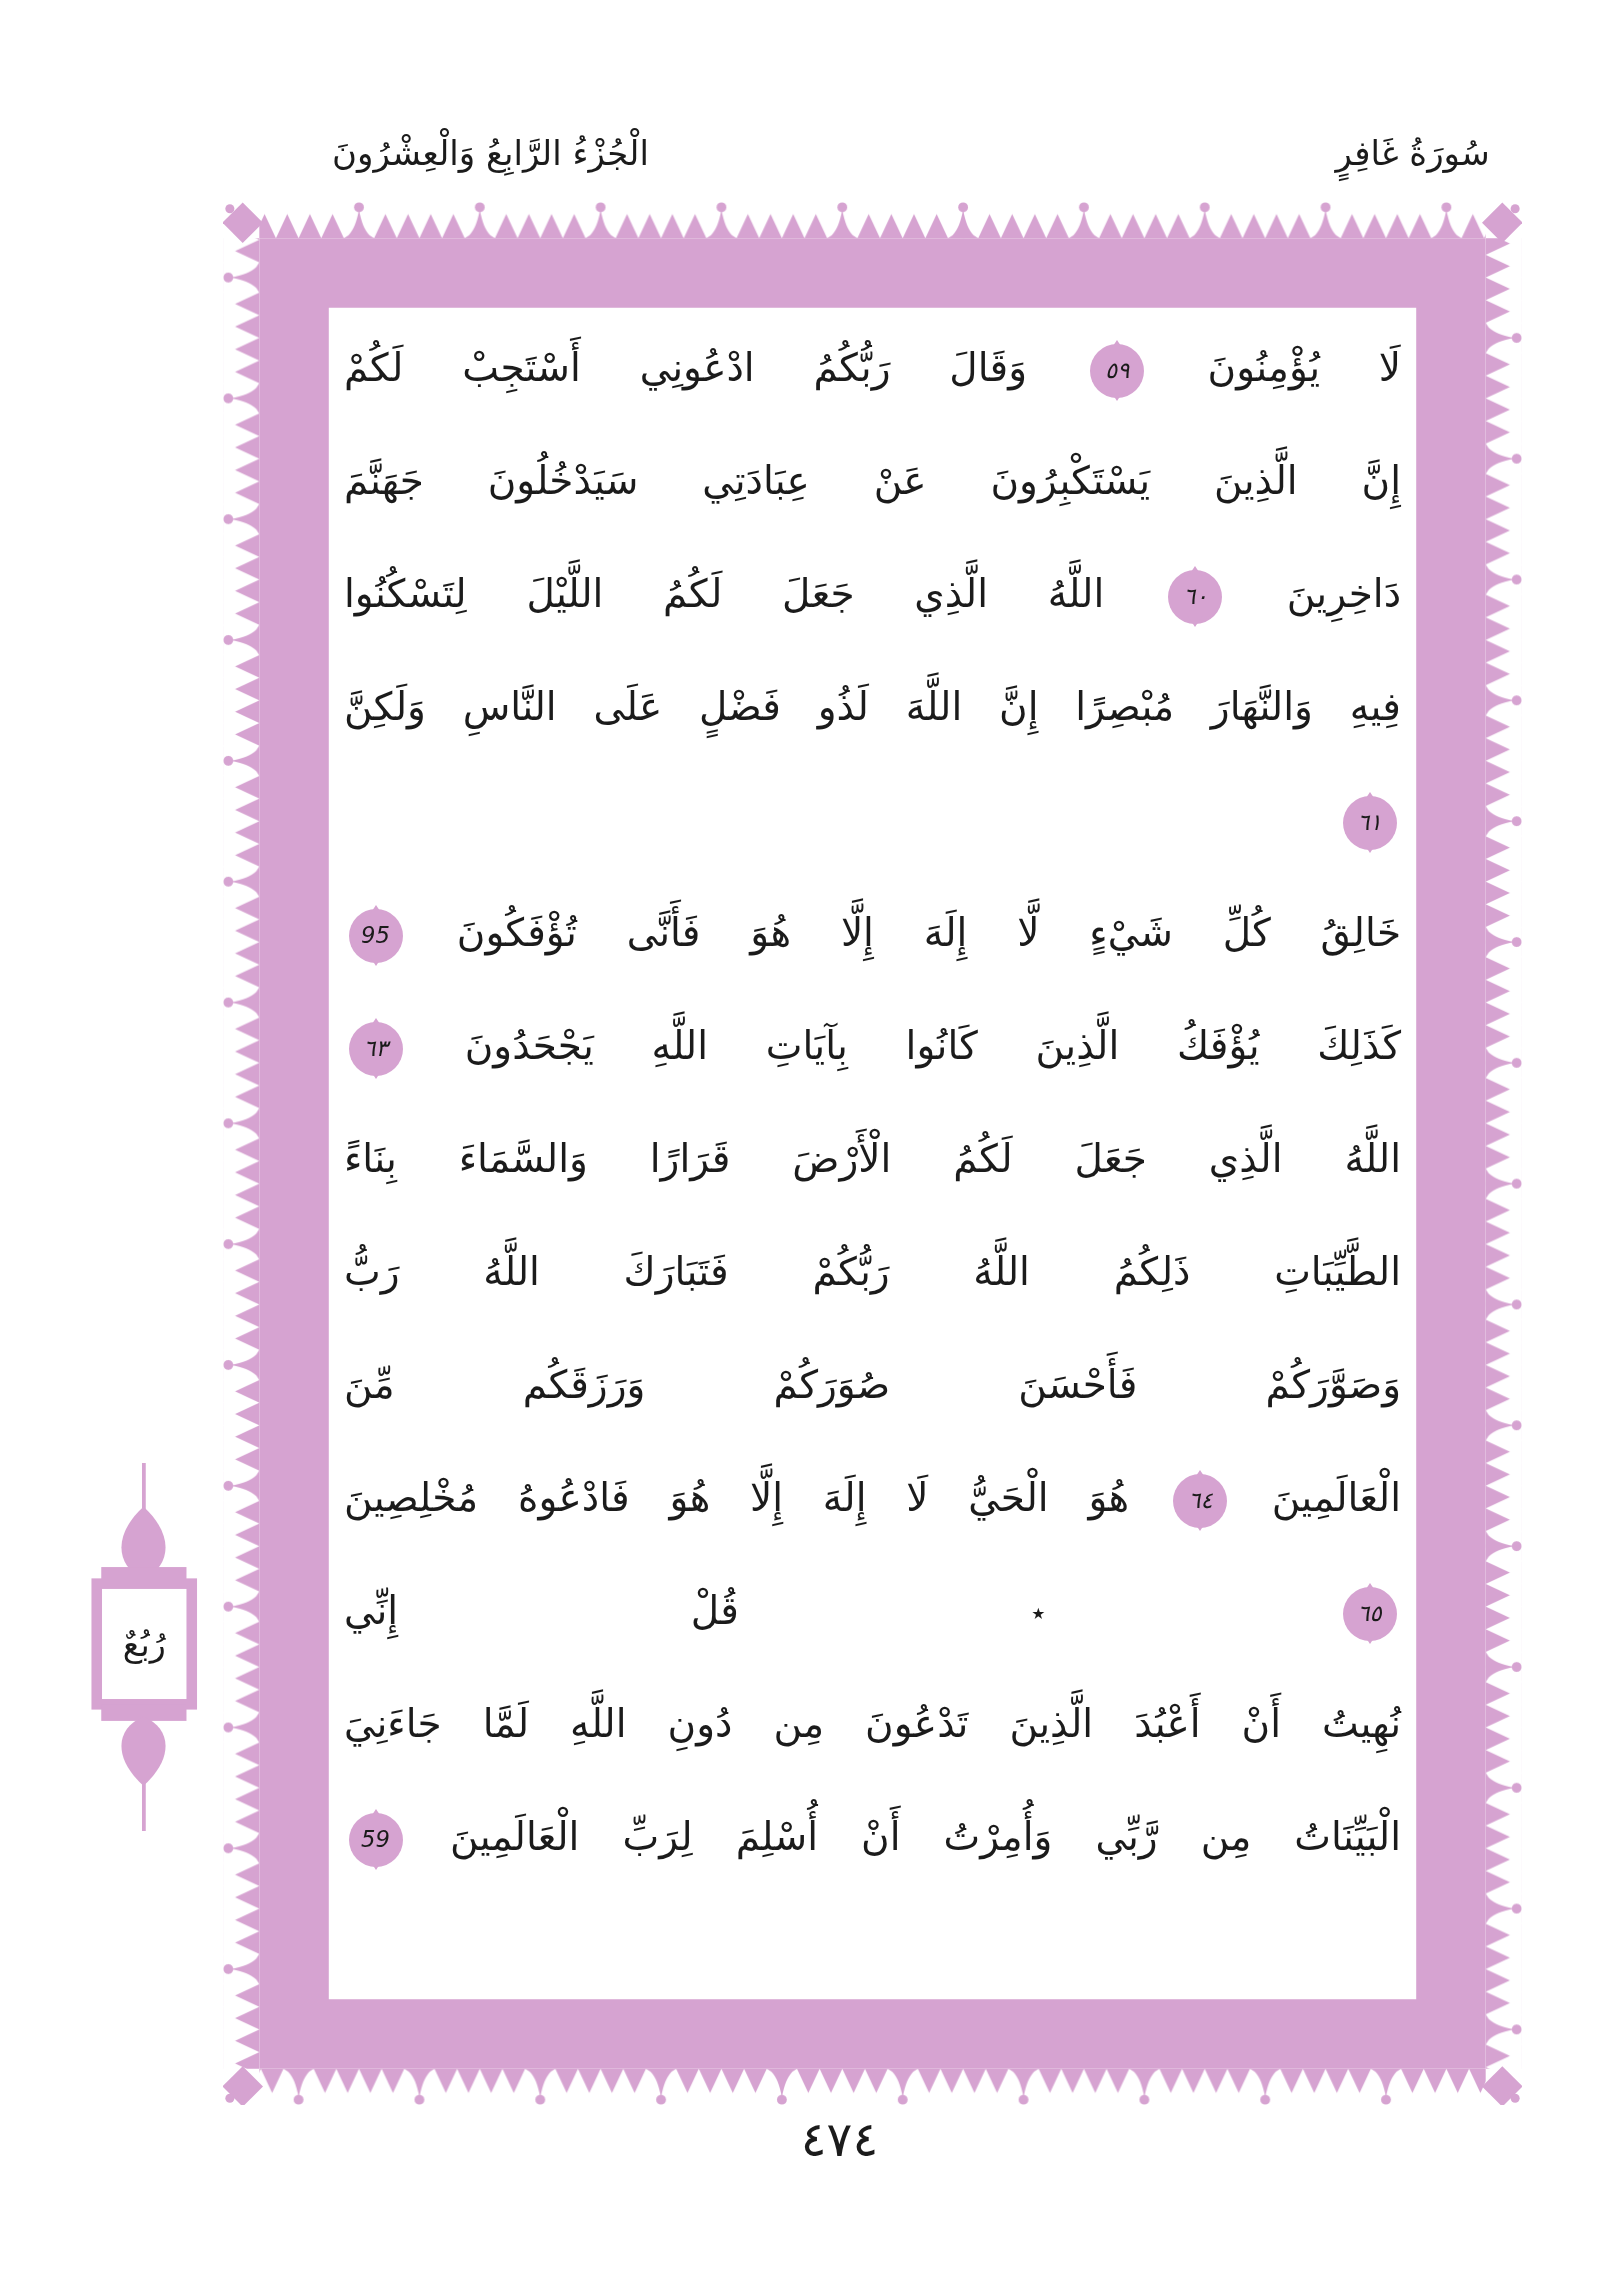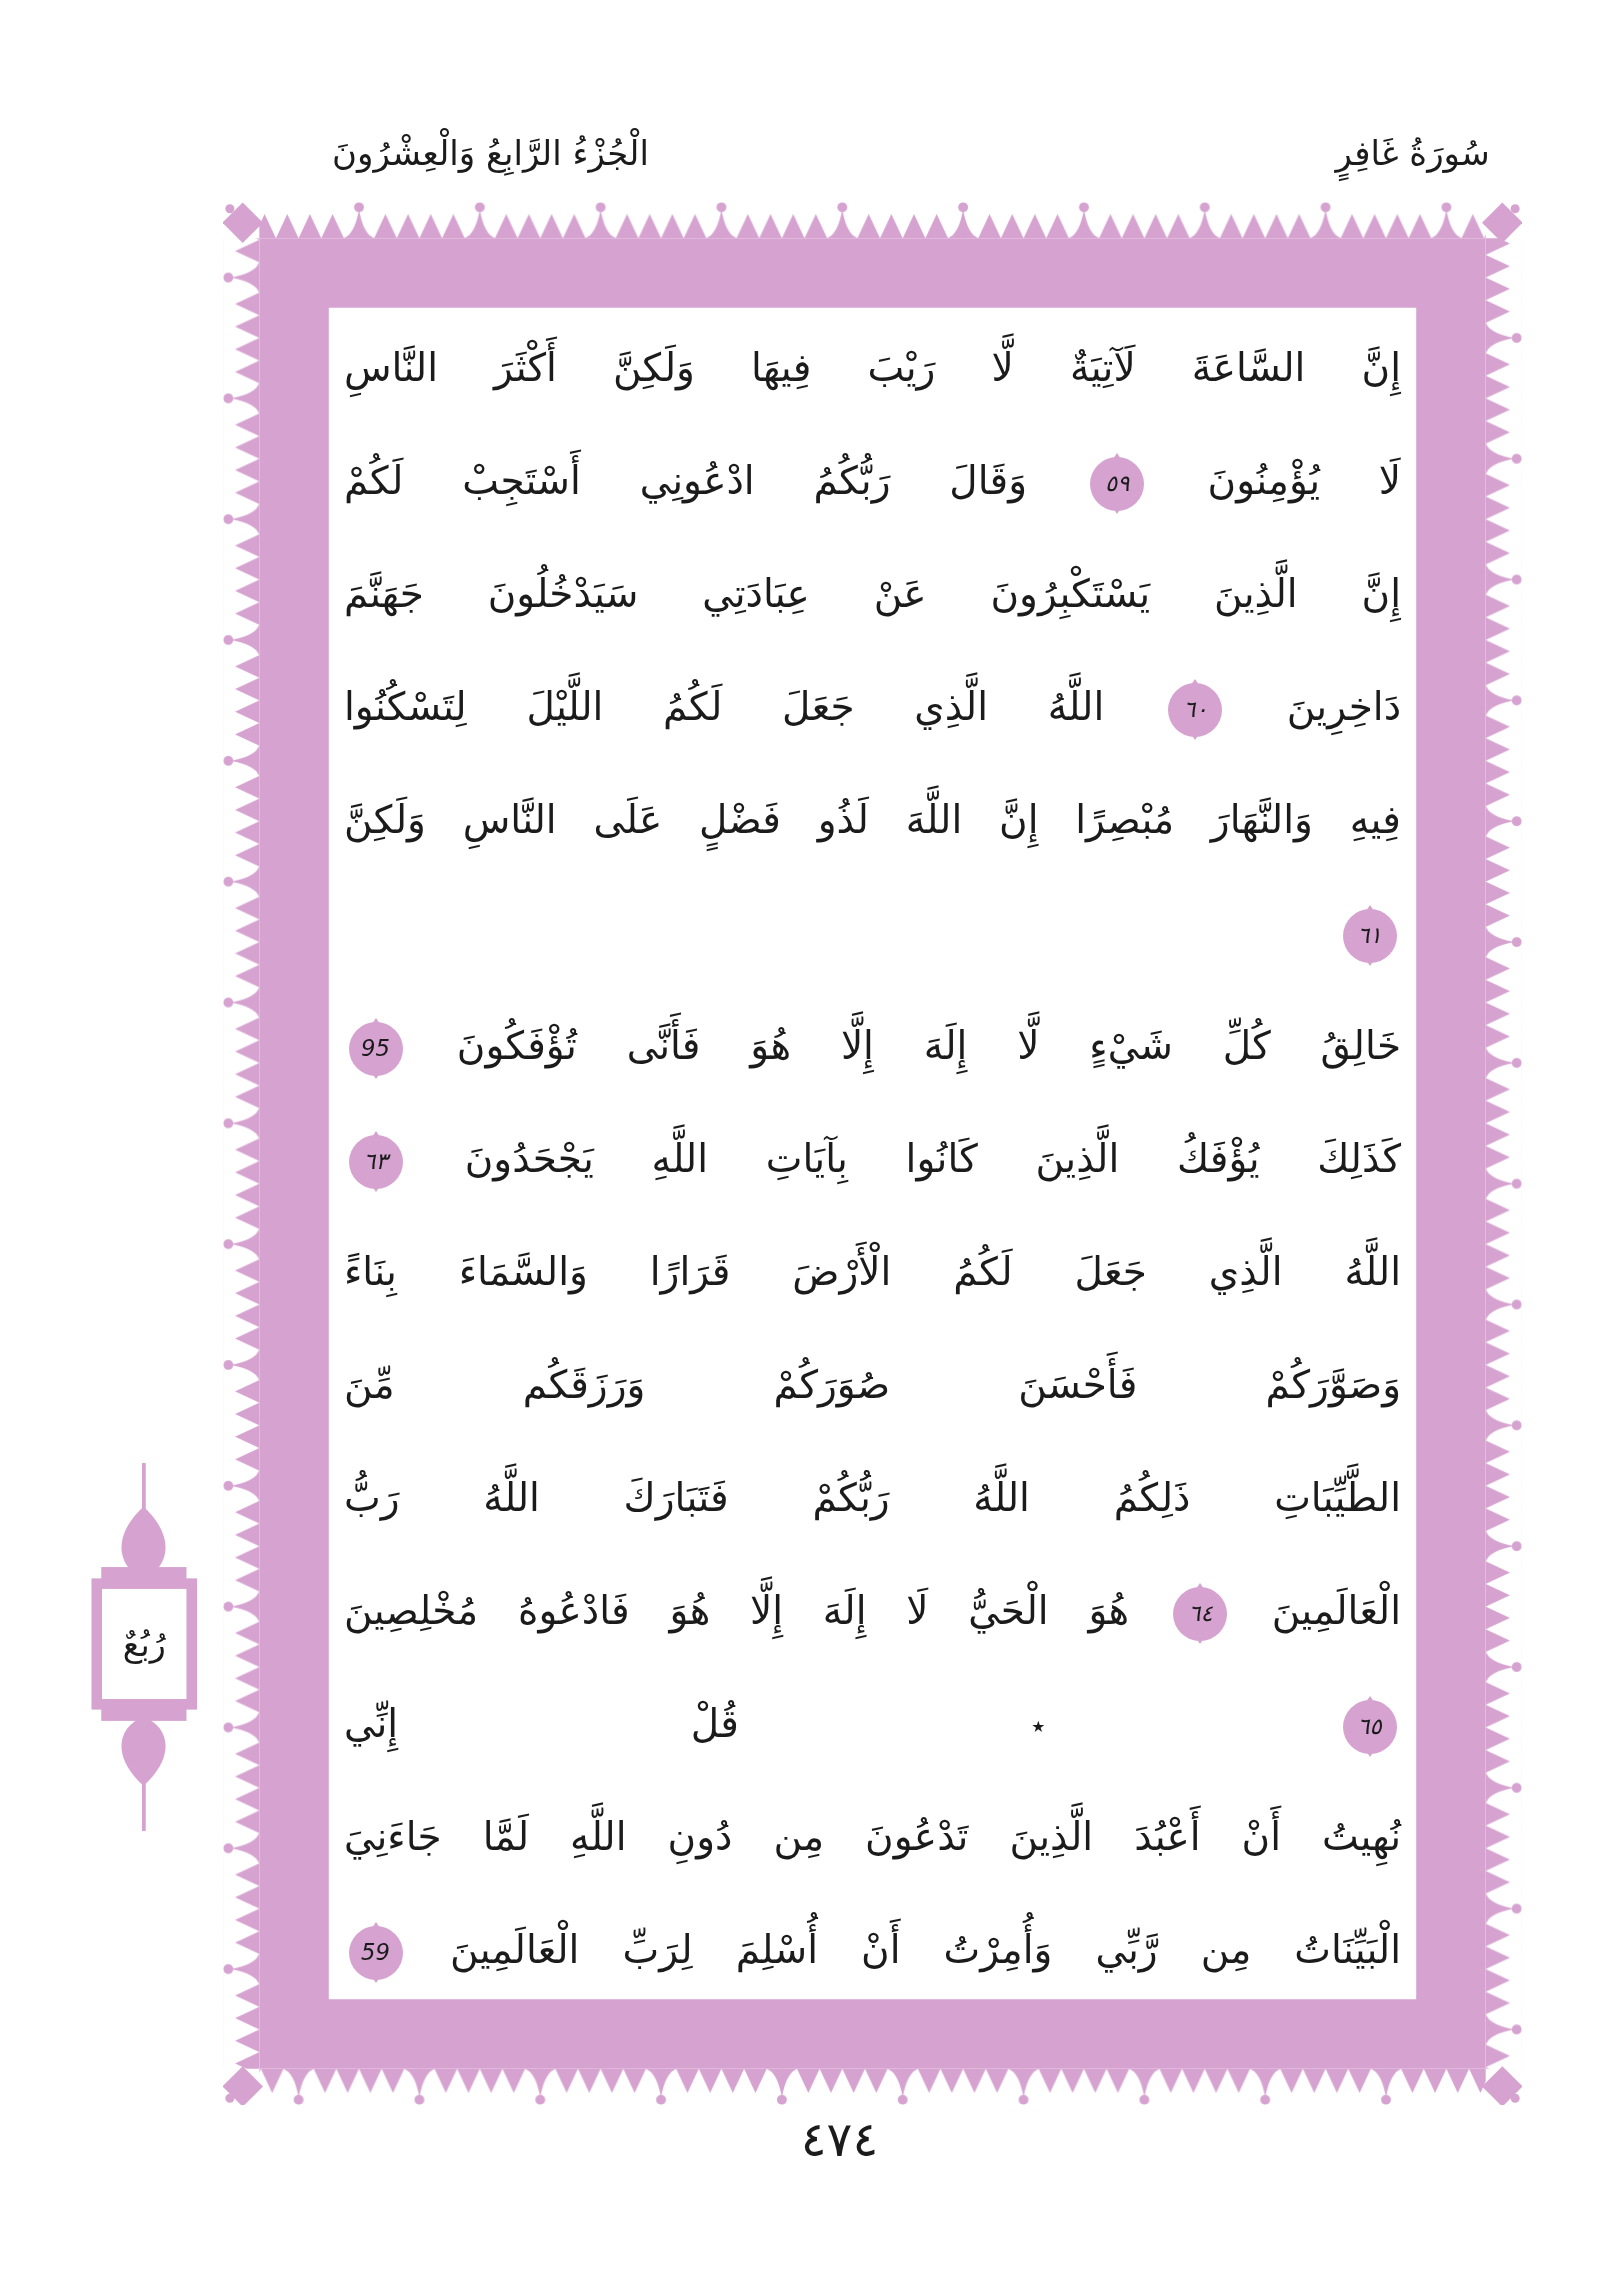--- a/index.html
+++ b/index.html
@@ -102,41 +102,40 @@
       </g>
     <circle class="pinkfill" cx="9" cy="2511" r="6"></circle>
     <g transform="translate(1668,2468) rotate(45 26 26)">
         <rect class="pinkfill" x="8" y="8" width="38" height="38"></rect>
       </g>
     <circle class="pinkfill" cx="1711" cy="2511" r="6"></circle>
   </g>
 </svg>
 
 <div class="text-block" id="quran-lines">
-    <div class="qline"><span class="qtext">إِنَّ السَّاعَةَ لَآتِيَةٌ لَّا رَيْبَ فِيهَا وَلَكِنَّ أَكْثَرَ النَّاسِ</span></div>
     <div class="qline"><span class="qtext">لَا يُؤْمِنُونَ</span> <span class="ayah-marker">
         <span class="ayah-num">٥٩</span>
       </span> <span class="qtext">وَقَالَ رَبُّكُمُ ادْعُونِي أَسْتَجِبْ لَكُمْ</span></div>
     <div class="qline"><span class="qtext">إِنَّ الَّذِينَ يَسْتَكْبِرُونَ عَنْ عِبَادَتِي سَيَدْخُلُونَ جَهَنَّمَ</span></div>
     <div class="qline"><span class="qtext">دَاخِرِينَ</span> <span class="ayah-marker">
         <span class="ayah-num">٦٠</span>
       </span> <span class="qtext">اللَّهُ الَّذِي جَعَلَ لَكُمُ اللَّيْلَ لِتَسْكُنُوا</span></div>
     <div class="qline"><span class="qtext">فِيهِ وَالنَّهَارَ مُبْصِرًا إِنَّ اللَّهَ لَذُو فَضْلٍ عَلَى النَّاسِ وَلَكِنَّ</span></div>
     <div class="qline"> <span class="ayah-marker">
         <span class="ayah-num">٦١</span>
       </span> </div>
     <div class="qline"><span class="qtext">خَالِقُ كُلِّ شَيْءٍ لَّا إِلَهَ إِلَّا هُوَ فَأَنَّى تُؤْفَكُونَ</span> <span class="ayah-marker">
         <span class="ayah-num">95</span>
       </span></div>
     <div class="qline"><span class="qtext">كَذَلِكَ يُؤْفَكُ الَّذِينَ كَانُوا بِآيَاتِ اللَّهِ يَجْحَدُونَ</span> <span class="ayah-marker">
         <span class="ayah-num">٦٣</span>
       </span></div>
     <div class="qline"><span class="qtext">اللَّهُ الَّذِي جَعَلَ لَكُمُ الْأَرْضَ قَرَارًا وَالسَّمَاءَ بِنَاءً</span></div>
+    <div class="qline"><span class="qtext">الطَّيِّبَاتِ ذَلِكُمُ اللَّهُ رَبُّكُمْ فَتَبَارَكَ اللَّهُ رَبُّ</span></div>
     <div class="qline"><span class="qtext">وَصَوَّرَكُمْ فَأَحْسَنَ صُوَرَكُمْ وَرَزَقَكُم مِّنَ</span></div>
-    <div class="qline"><span class="qtext">الطَّيِّبَاتِ ذَلِكُمُ اللَّهُ رَبُّكُمْ فَتَبَارَكَ اللَّهُ رَبُّ</span></div>
     <div class="qline"><span class="qtext">الْعَالَمِينَ</span> <span class="ayah-marker">
         <span class="ayah-num">٦٤</span>
       </span> <span class="qtext">هُوَ الْحَيُّ لَا إِلَهَ إِلَّا هُوَ فَادْعُوهُ مُخْلِصِينَ</span></div>
     <div class="qline"> <span class="ayah-marker">
         <span class="ayah-num">٦٥</span>
       </span> <span class="hizb-star">٭</span> <span class="qtext">قُلْ إِنِّي</span></div>
     <div class="qline"><span class="qtext">نُهِيتُ أَنْ أَعْبُدَ الَّذِينَ تَدْعُونَ مِن دُونِ اللَّهِ لَمَّا جَاءَنِيَ</span></div>
     <div class="qline"><span class="qtext">الْبَيِّنَاتُ مِن رَّبِّي وَأُمِرْتُ أَنْ أُسْلِمَ لِرَبِّ الْعَالَمِينَ</span> <span class="ayah-marker">
         <span class="ayah-num">59</span>
       </span></div>

